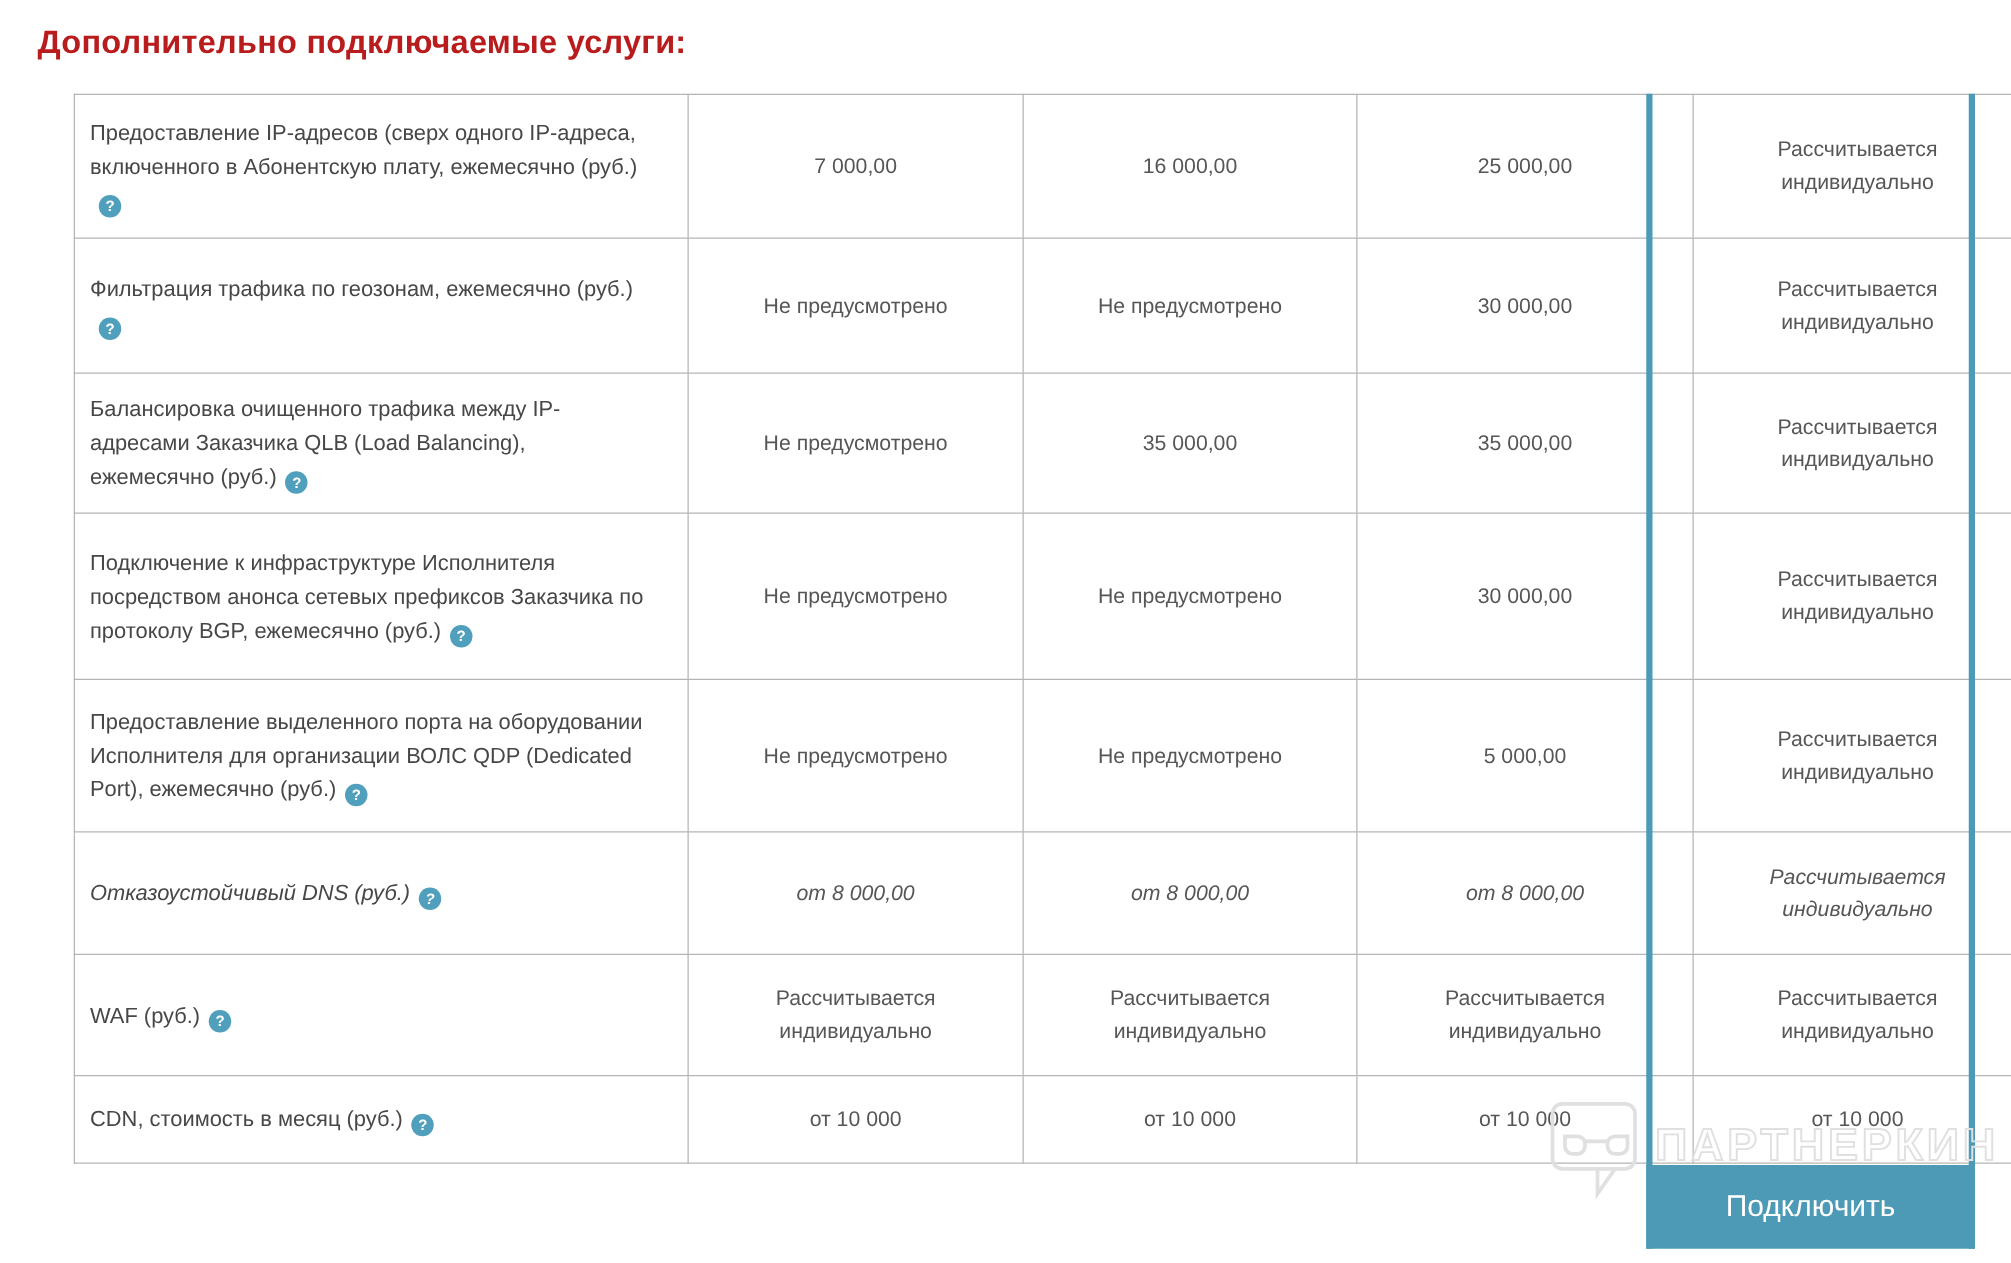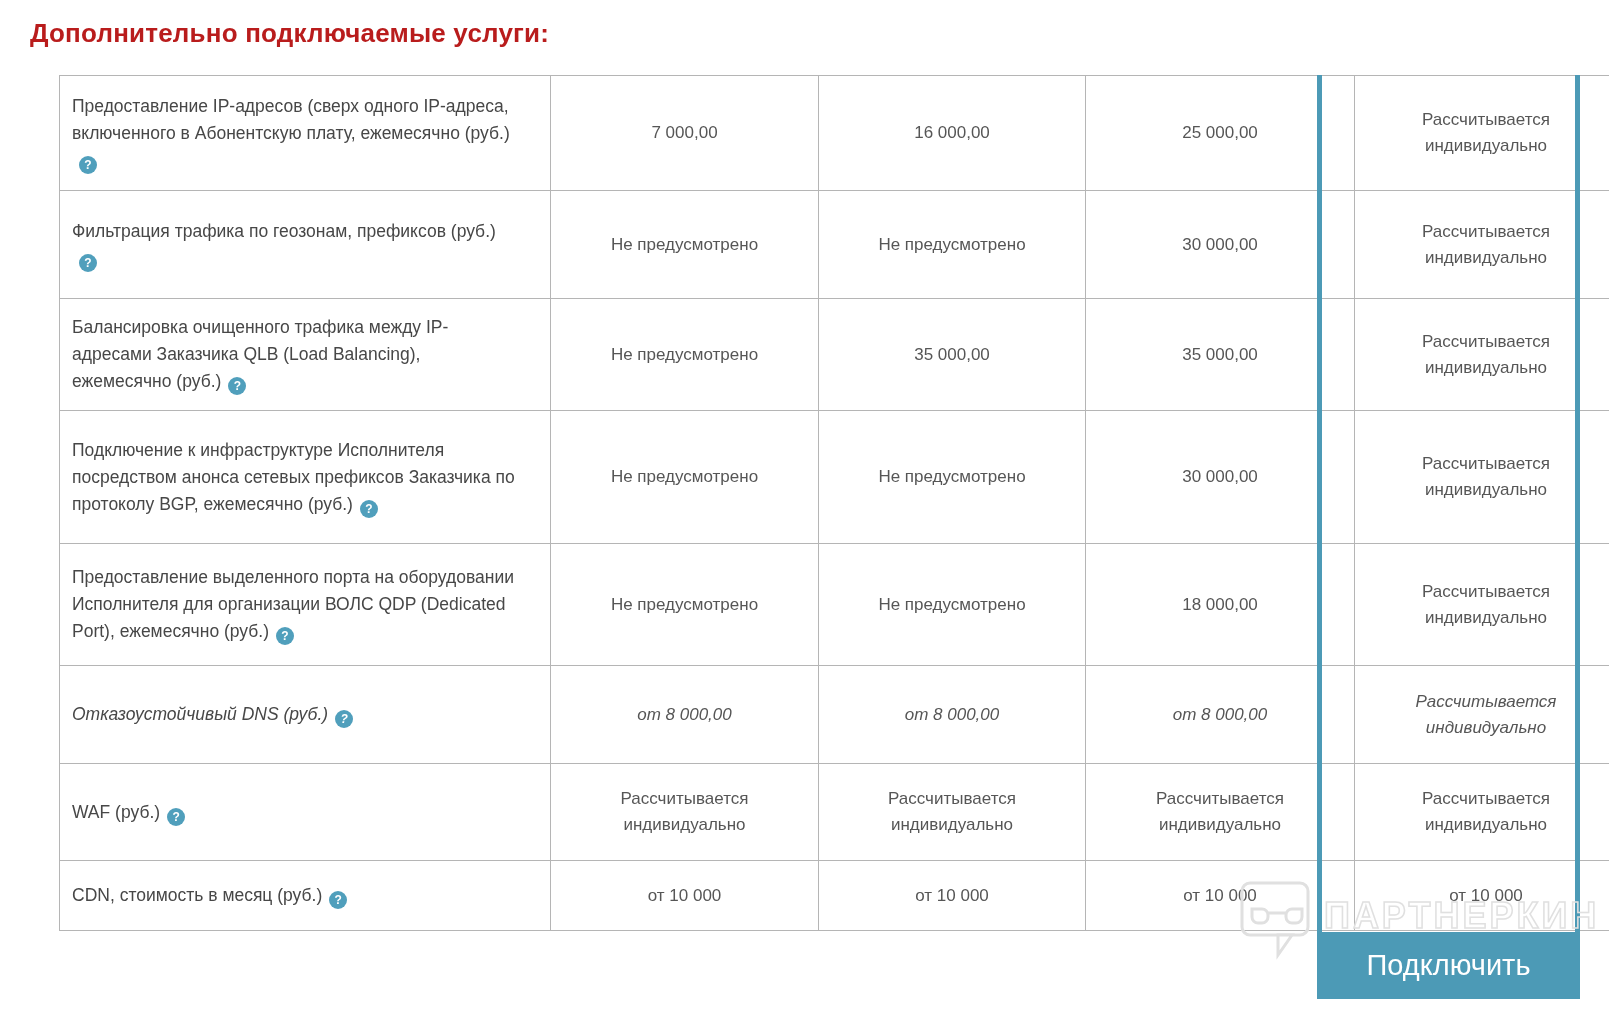--- a/index.html
+++ b/index.html
@@ -66,21 +66,21 @@
     border-right: 5px solid #4c9ab6;
     pointer-events: none;
   }
 
   .connect-btn {
     position: absolute; top: 857px; left: 1295px;
     width: 263px; height: 67px;
     background: #4c9ab6; color: #ffffff;
     border: none; outline: none;
     font-family: "Liberation Sans", sans-serif;
-    font-size: 29px;
+    font-size: 24px;
     display: flex; align-items: center; justify-content: center;
     cursor: pointer;
   }
 
   .watermark {
     position: absolute; left: 1216px; top: 804px;
     display: flex; align-items: flex-start;
     pointer-events: none; z-index: 5;
   }
   .watermark svg { display: block; }
@@ -114,21 +114,21 @@
       <span>Предоставление IP-адресов (сверх одного IP-адреса, включенного в Абонентскую плату, ежемесячно (руб.)</span><span class="help-icon">?</span>
     </td>
     <td class="val">7 000,00</td>
     <td class="val">16 000,00</td>
     <td class="val">25 000,00</td>
     <td class="val">Рассчитывается индивидуально</td>
   </tr>
 
   <tr>
     <td class="label-cell">
-      <span>Фильтрация трафика по геозонам, префиксов (руб.)</span><span class="help-icon">?</span>
+      <span>Фильтрация трафика по геозонам, ежемесячно (руб.)</span><span class="help-icon">?</span>
     </td>
     <td class="val">Не предусмотрено</td>
     <td class="val">Не предусмотрено</td>
     <td class="val">30 000,00</td>
     <td class="val">Рассчитывается индивидуально</td>
   </tr>
 
   <tr>
     <td class="label-cell">
       <span>Балансировка очищенного трафика между IP-адресами Заказчика QLB (Load Balancing), ежемесячно (руб.)</span><span class="help-icon">?</span>
@@ -148,21 +148,21 @@
     <td class="val">30 000,00</td>
     <td class="val">Рассчитывается индивидуально</td>
   </tr>
 
   <tr>
     <td class="label-cell">
       <span>Предоставление выделенного порта на оборудовании Исполнителя для организации ВОЛС QDP (Dedicated Port), ежемесячно (руб.)</span><span class="help-icon">?</span>
     </td>
     <td class="val">Не предусмотрено</td>
     <td class="val">Не предусмотрено</td>
-    <td class="val">18 000,00</td>
+    <td class="val">5 000,00</td>
     <td class="val">Рассчитывается индивидуально</td>
   </tr>
 
   <tr>
     <td class="label-cell">
       <span>Отказоустойчивый DNS (руб.)</span><span class="help-icon">?</span>
     </td>
     <td class="val">от 8 000,00</td>
     <td class="val">от 8 000,00</td>
     <td class="val">от 8 000,00</td>

